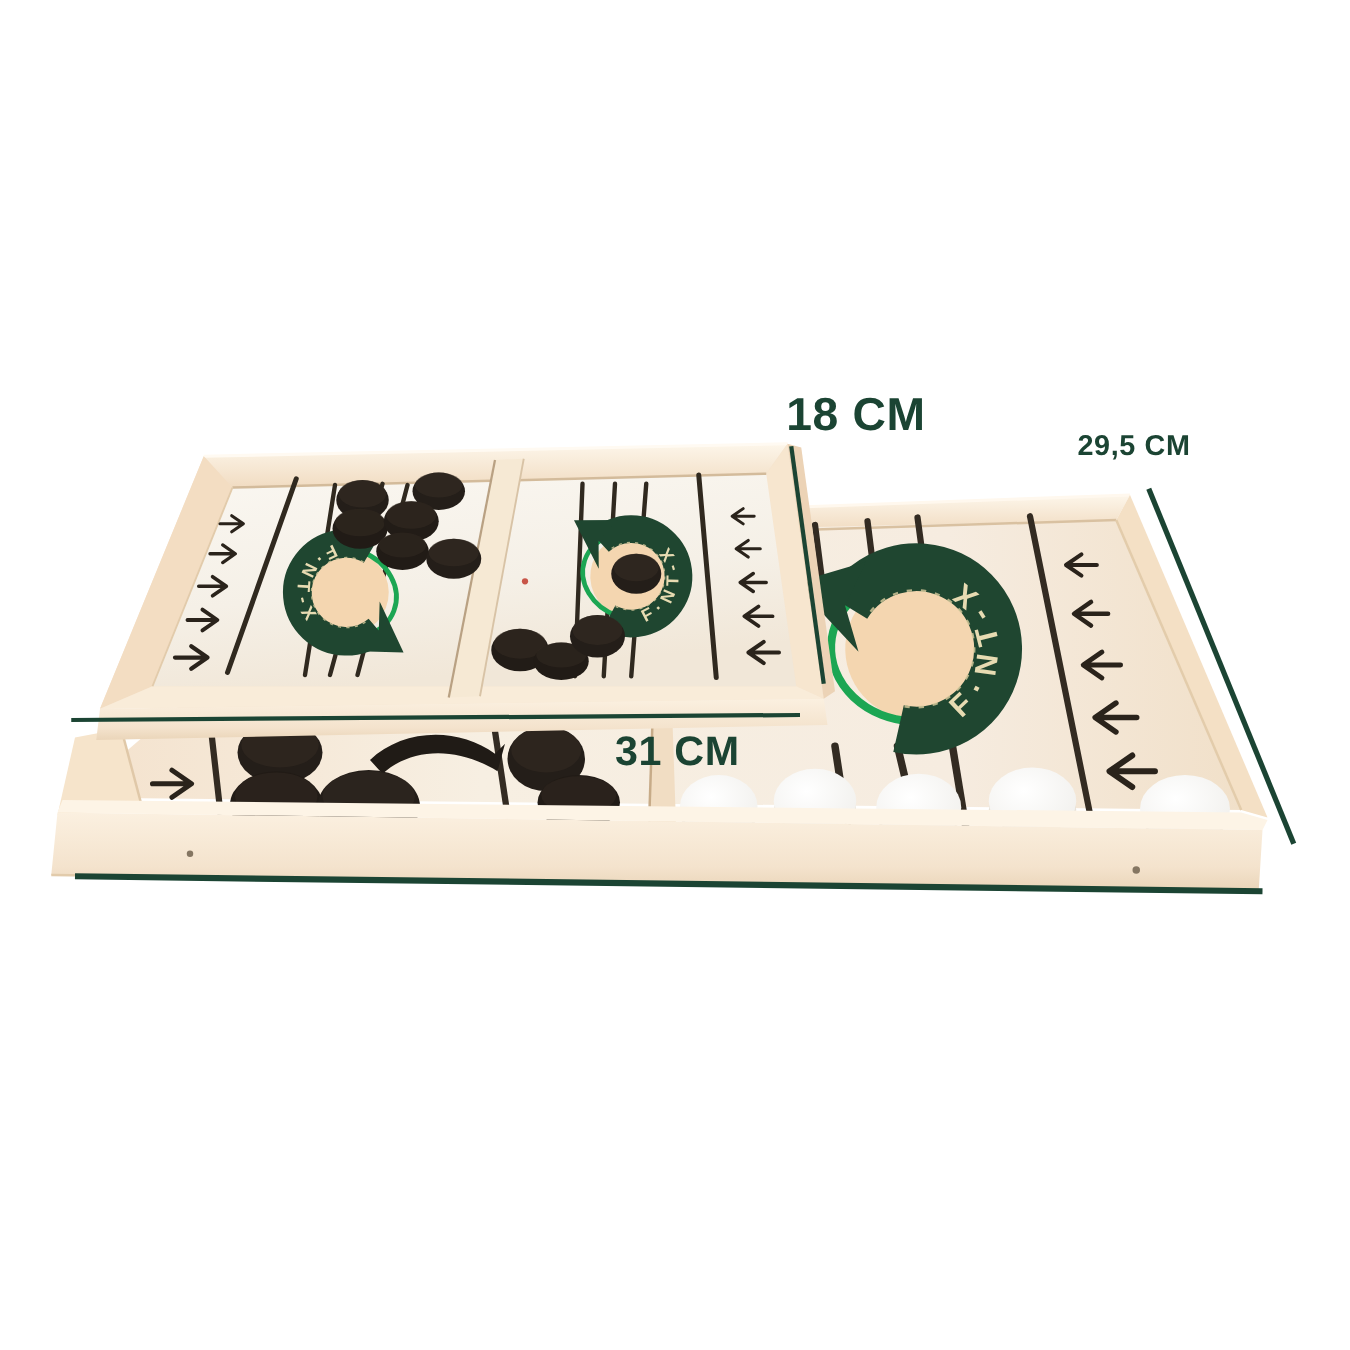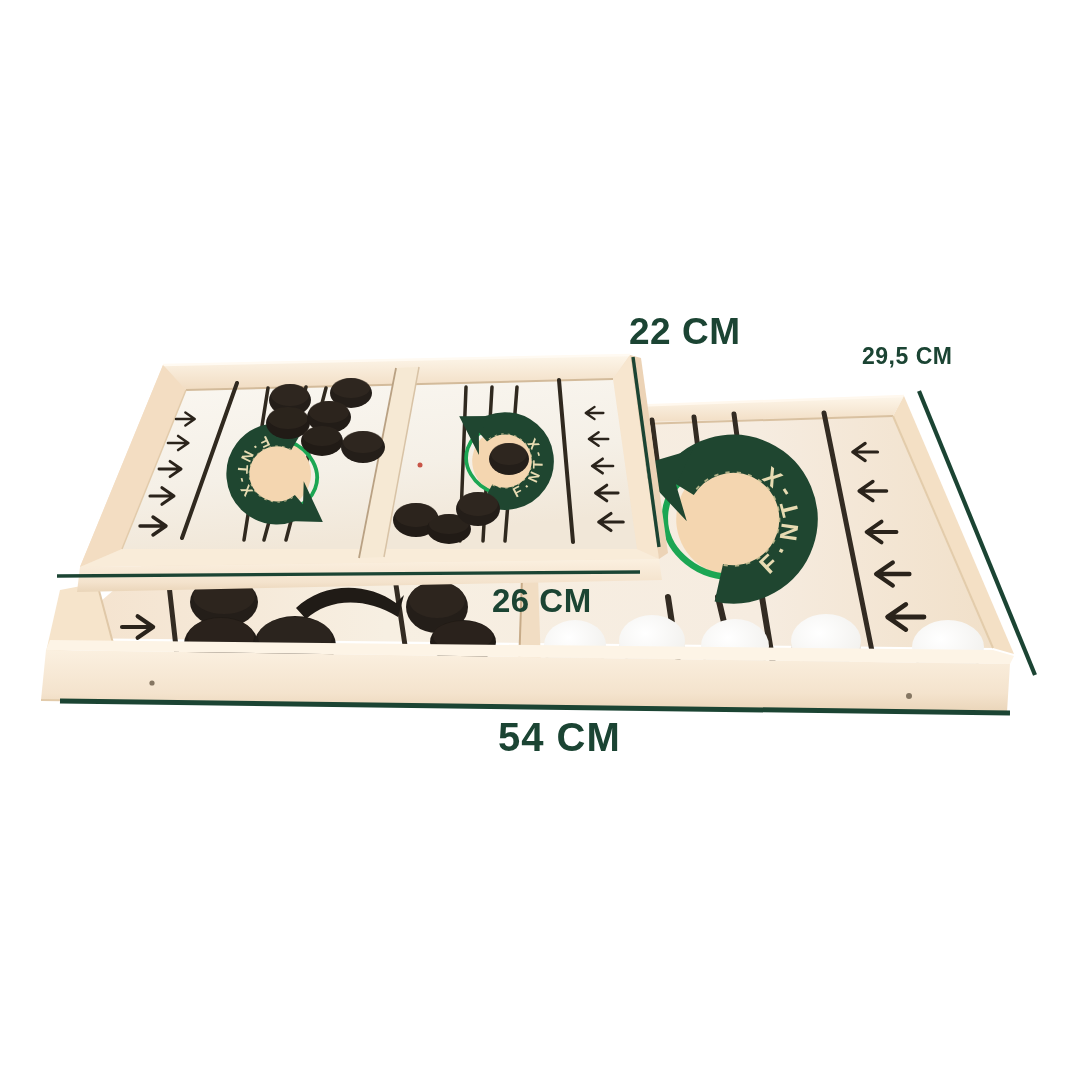--- a/index.html
+++ b/index.html
@@ -275,18 +275,17 @@
   </g>
 
   <g stroke="#1b4433">
     <line x1="57" y1="576" x2="640" y2="572" stroke-width="3.4"></line>
     <line x1="633" y1="357" x2="659" y2="547" stroke-width="3.4"></line>
     <line x1="919" y1="391" x2="1035" y2="675" stroke-width="4.2"></line>
     <line x1="60" y1="701" x2="1010" y2="713" stroke-width="5"></line>
   </g>
 </svg>
 
-<div class="dim-label lbl-22">22 CM</div>
+<div class="dim-label lbl-22">18 CM</div>
 <div class="dim-label lbl-29">29,5 CM</div>
-<div class="dim-label lbl-35">26 CM</div>
-<div class="dim-label lbl-54">54 CM</div>
+<div class="dim-label lbl-35">31 CM</div>
 
 </div>
 
 </body></html>

